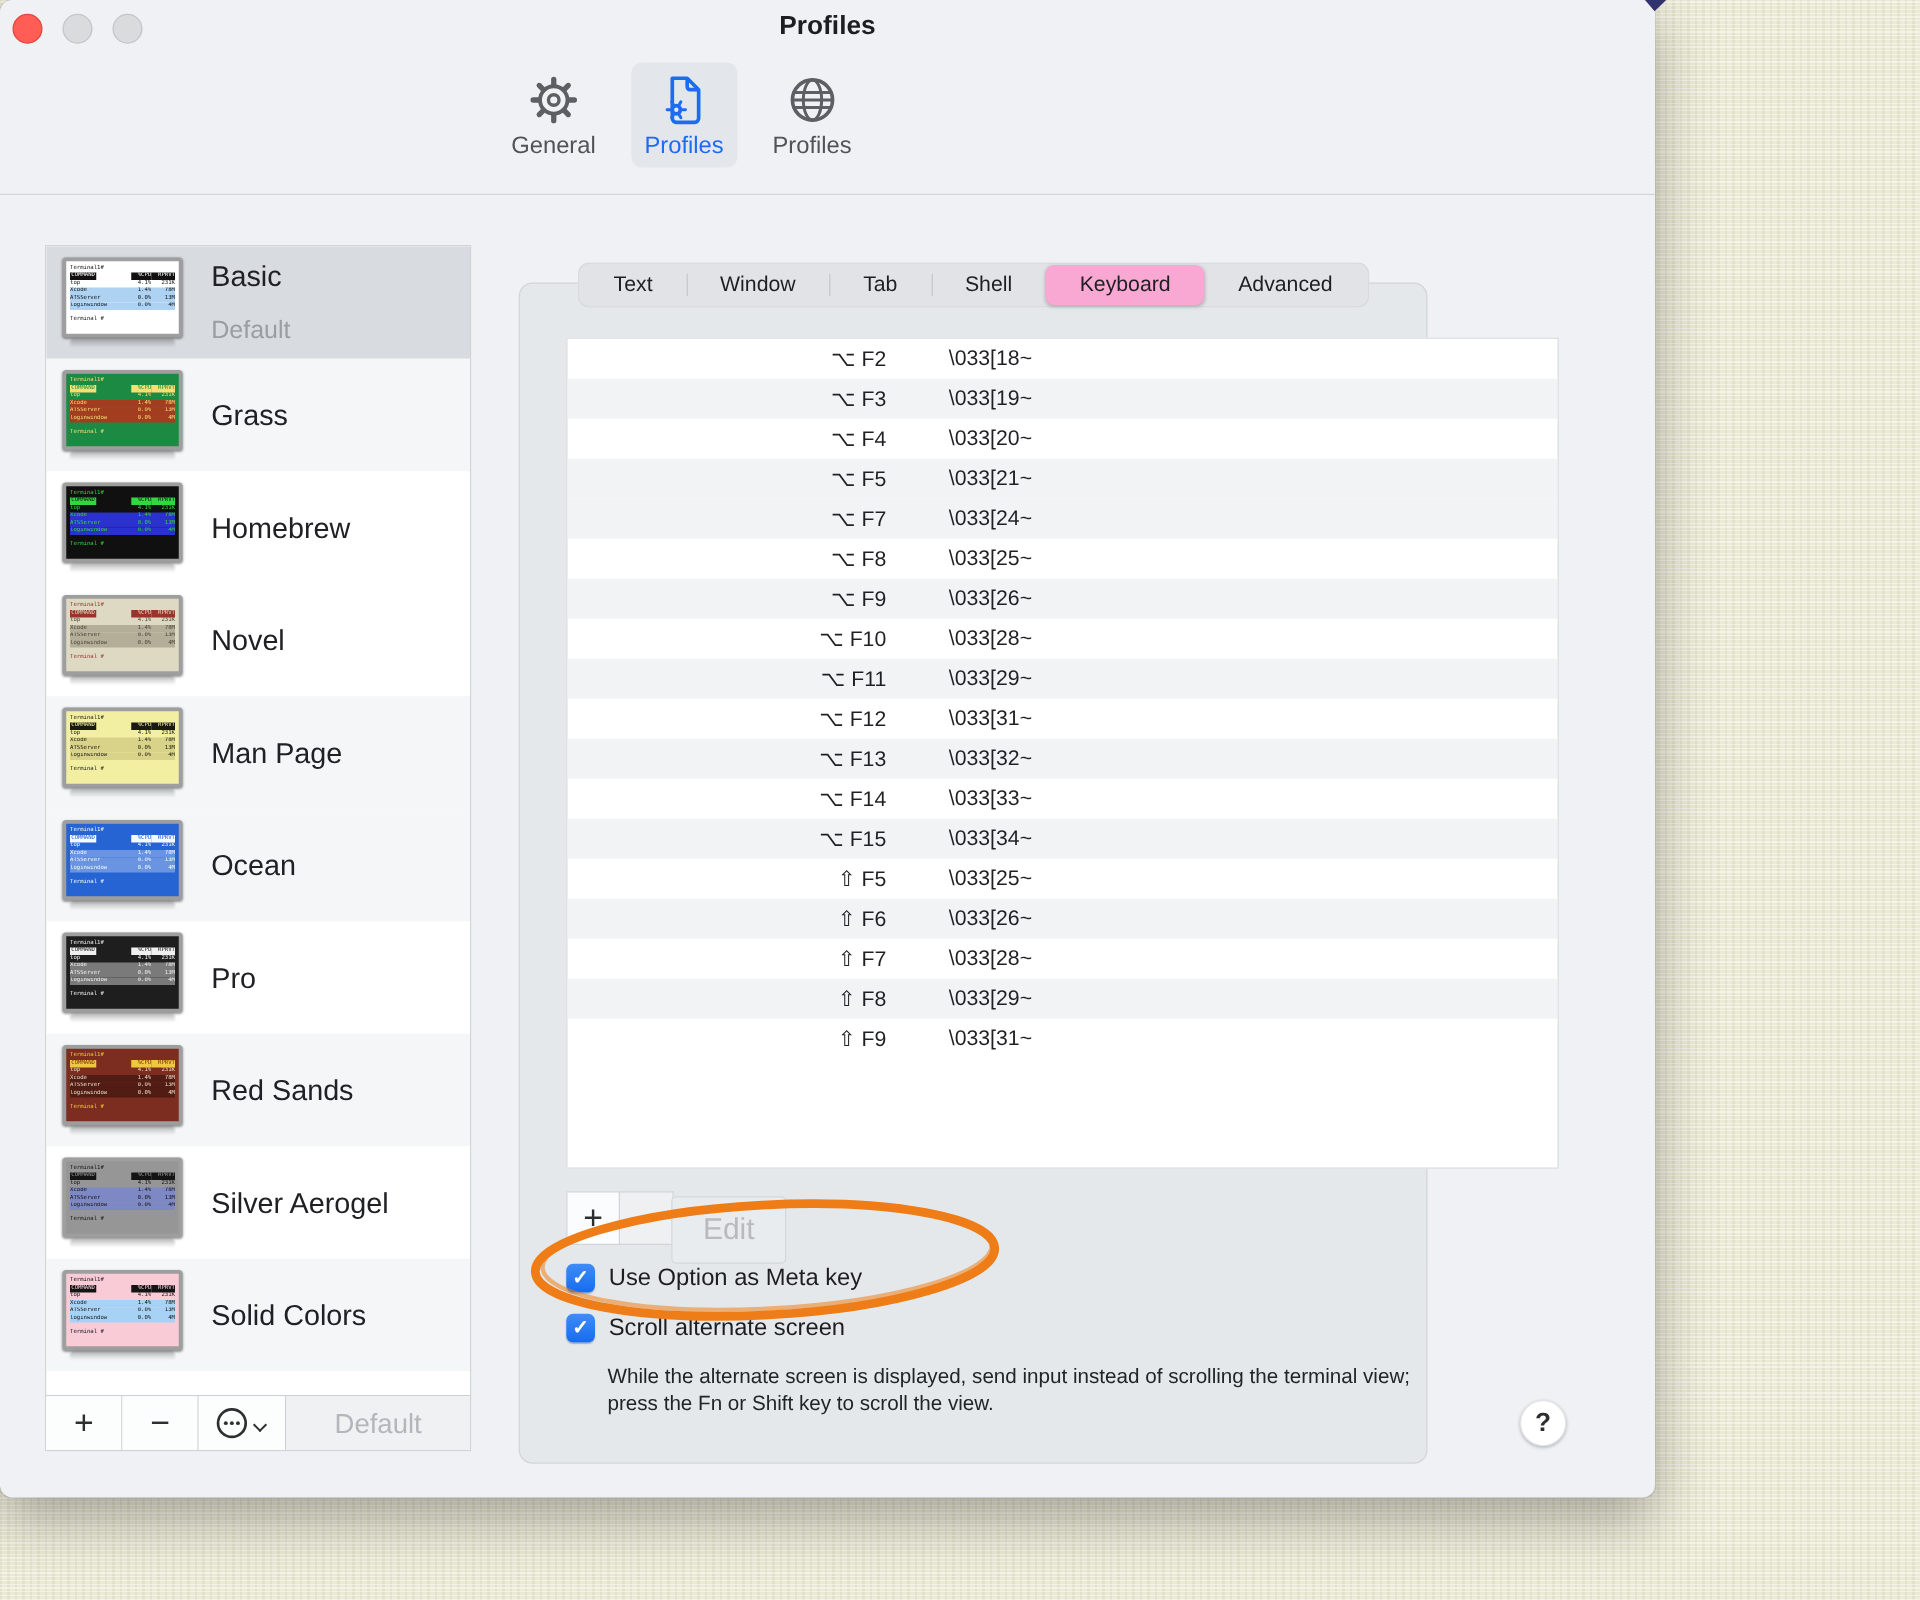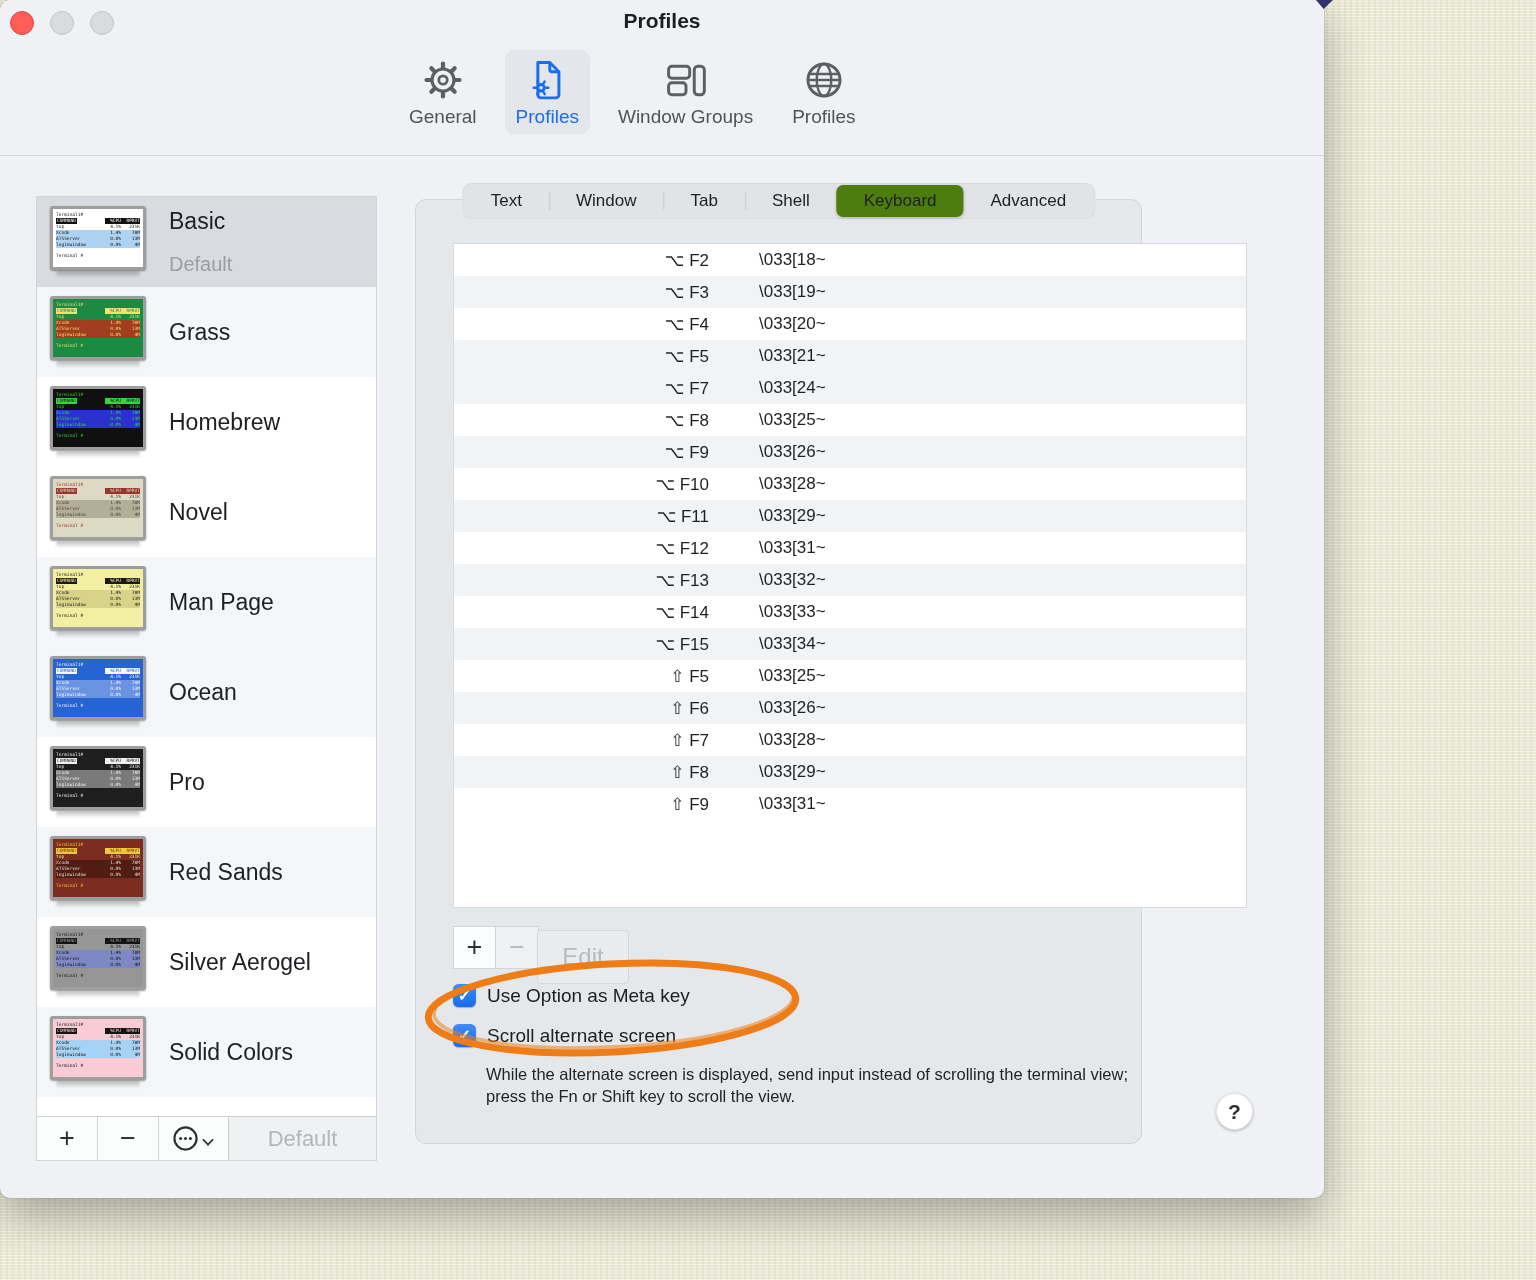--- a/index.html
+++ b/index.html
@@ -57,26 +57,26 @@
   .sf-btn{height:100%;width:61px;background:#fcfdfd;border:none;border-right:1px solid #cdd0d2;
     font-size:27px;color:#2d2e30;display:flex;align-items:center;justify-content:center;padding:0;
     font-family:inherit;}
   .sf-more{width:70px;gap:4px;}
   .sf-default{height:100%;flex:1;background:#f0f1f3;border:none;color:#b3b6ba;font-size:22px;
     font-family:inherit;}
   .chev{width:12px;height:8px;border:none;display:inline-block;position:relative;}
   .chev:before{content:"";position:absolute;left:0;top:0;width:8px;height:8px;
     border-right:2.6px solid #2e2f31;border-bottom:2.6px solid #2e2f31;transform:rotate(45deg) scale(.8);}
   
-  .main-panel{position:absolute;left:415px;top:199px;width:727px;height:945px;
+  .main-panel{position:absolute;left:415px;top:226px;width:727px;height:945px;
     background:#e5e8eb;border:1px solid #d2d5d8;border-radius:11px;}
   .seg-control{position:absolute;top:-17px;left:50%;transform:translateX(-50%);
     display:flex;background:#e2e3e6;border-radius:9px;padding:2px;box-shadow:inset 0 0 0 1px rgba(0,0,0,.04);}
   .seg{position:relative;padding:6px 27px;font-size:17px;color:#1e1f21;border-radius:7px;white-space:nowrap;}
-  .seg.selected{background:#4d7c0f;box-shadow:0 1px 3px rgba(0,0,0,.22);}
+  .seg.selected{background:#f9a8d4;box-shadow:0 1px 3px rgba(0,0,0,.22);}
   .seg:not(.selected)+.seg:not(.selected):before{content:"";position:absolute;left:0;top:7px;bottom:7px;
     width:1px;background:#c7c8cb;}
   .kv-table{position:absolute;left:37px;top:43px;width:794px;height:665px;background:#ffffff;
     border:1px solid #d8dadd;overflow:hidden;}
   .kv-header{height:48px;display:flex;align-items:center;position:relative;border-bottom:1px solid #eceeef;}
   .kv-h-key{padding-left:21px;font-size:17px;color:#26272a;}
   .kv-h-div{position:absolute;left:280px;top:10px;bottom:10px;width:1px;background:#dddfe1;}
   .kv-h-action{position:absolute;left:305px;font-size:17px;color:#26272a;}
   .kv-row{height:32px;display:flex;align-items:center;font-size:17px;color:#1f2023;}
   .kv-row.alt{background:#f1f3f5;}
@@ -153,30 +153,20 @@
                 <line x1="14.75" y1="27.74" x2="13.5" y2="25.57"></line>
                 <line x1="20.25" y1="27.74" x2="21.5" y2="25.57"></line>
               </g>
               <circle cx="17.5" cy="32.5" r="1.9" fill="#e3e6ea"></circle>
             </svg>
           </span>
           <span class="tb-label">Profiles</span>
         </div>
         <div class="tb-item">
           <span class="tb-icon">
-            <svg width="46" height="44" viewBox="0 0 48 48" fill="none" stroke="currentColor" stroke-width="3.2">
-              <rect x="5" y="9" width="23" height="13" rx="3.5"></rect>
-              <rect x="5" y="27" width="19" height="13" rx="3.5"></rect>
-              <rect x="33" y="9" width="11" height="31" rx="4"></rect>
-            </svg>
-          </span>
-          <span class="tb-label">Window Groups</span>
-        </div>
-        <div class="tb-item">
-          <span class="tb-icon">
             <svg width="44" height="44" viewBox="0 0 48 48" fill="none" stroke="currentColor">
               <circle cx="24" cy="24" r="17.5" stroke-width="3.2"></circle>
               <ellipse cx="24" cy="24" rx="8" ry="17.5" stroke-width="2.6"></ellipse>
               <path d="M8 17.5 H40 M6.5 24 H41.5 M8 30.5 H40" stroke-width="2.6"></path>
             </svg>
           </span>
           <span class="tb-label">Profiles</span>
         </div>
       </div>
     <div class="toolbar-divider"></div>

